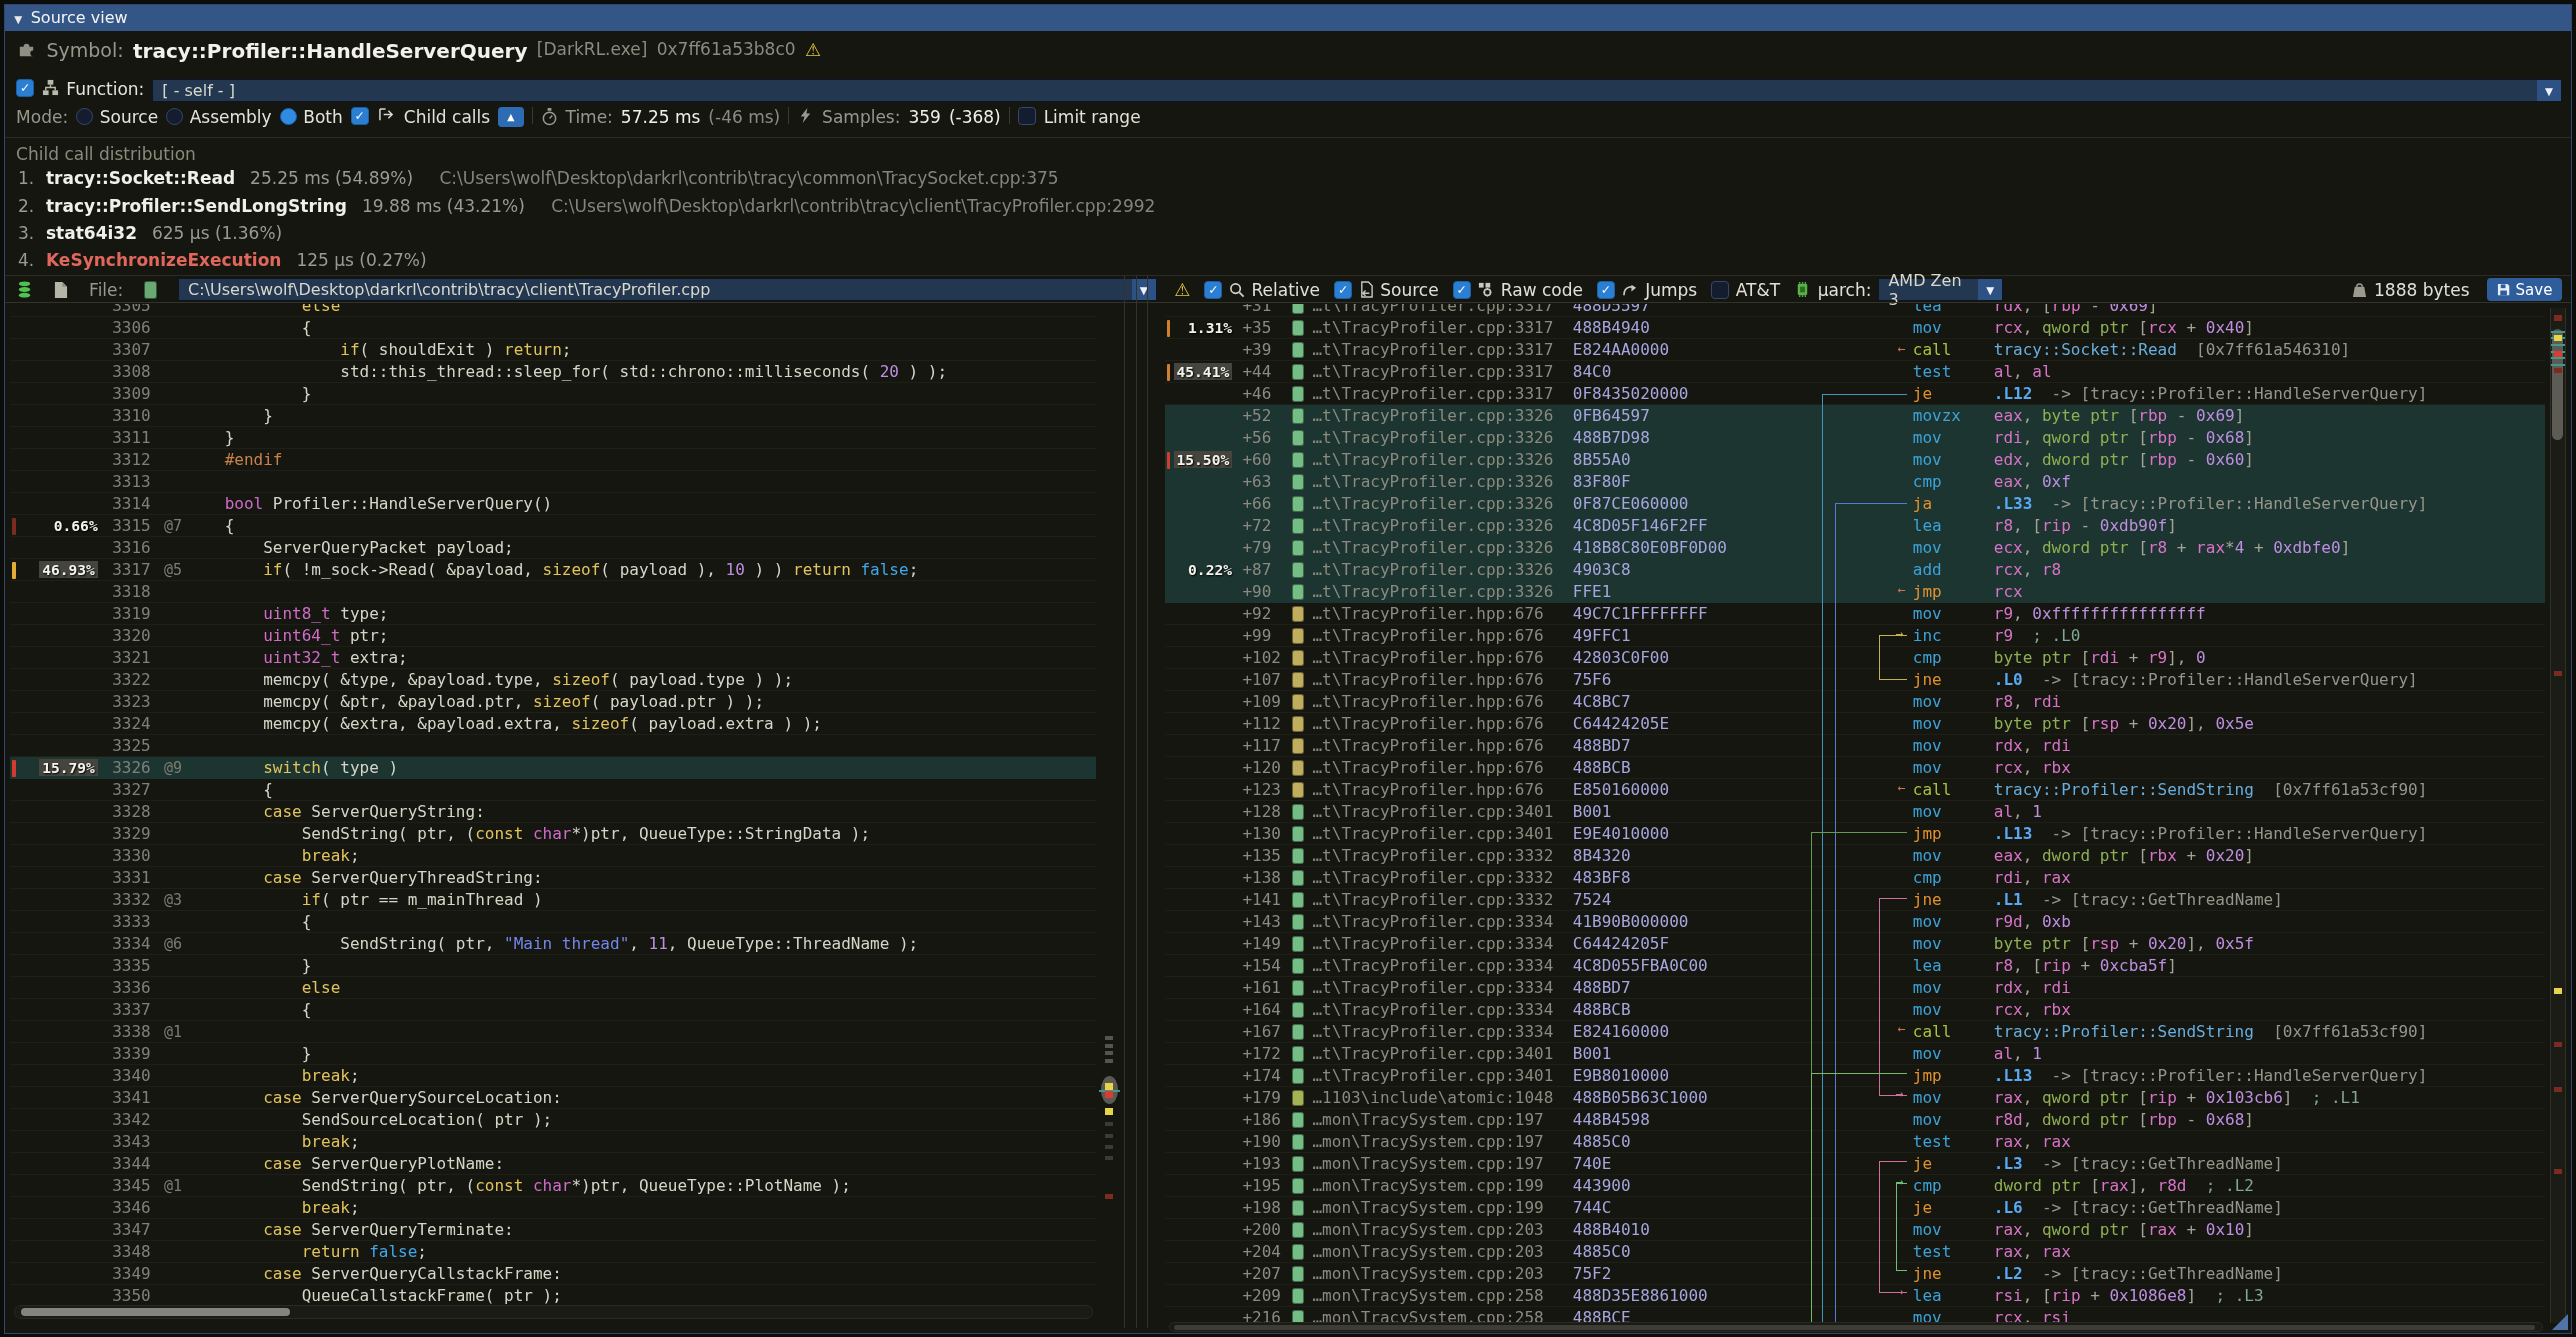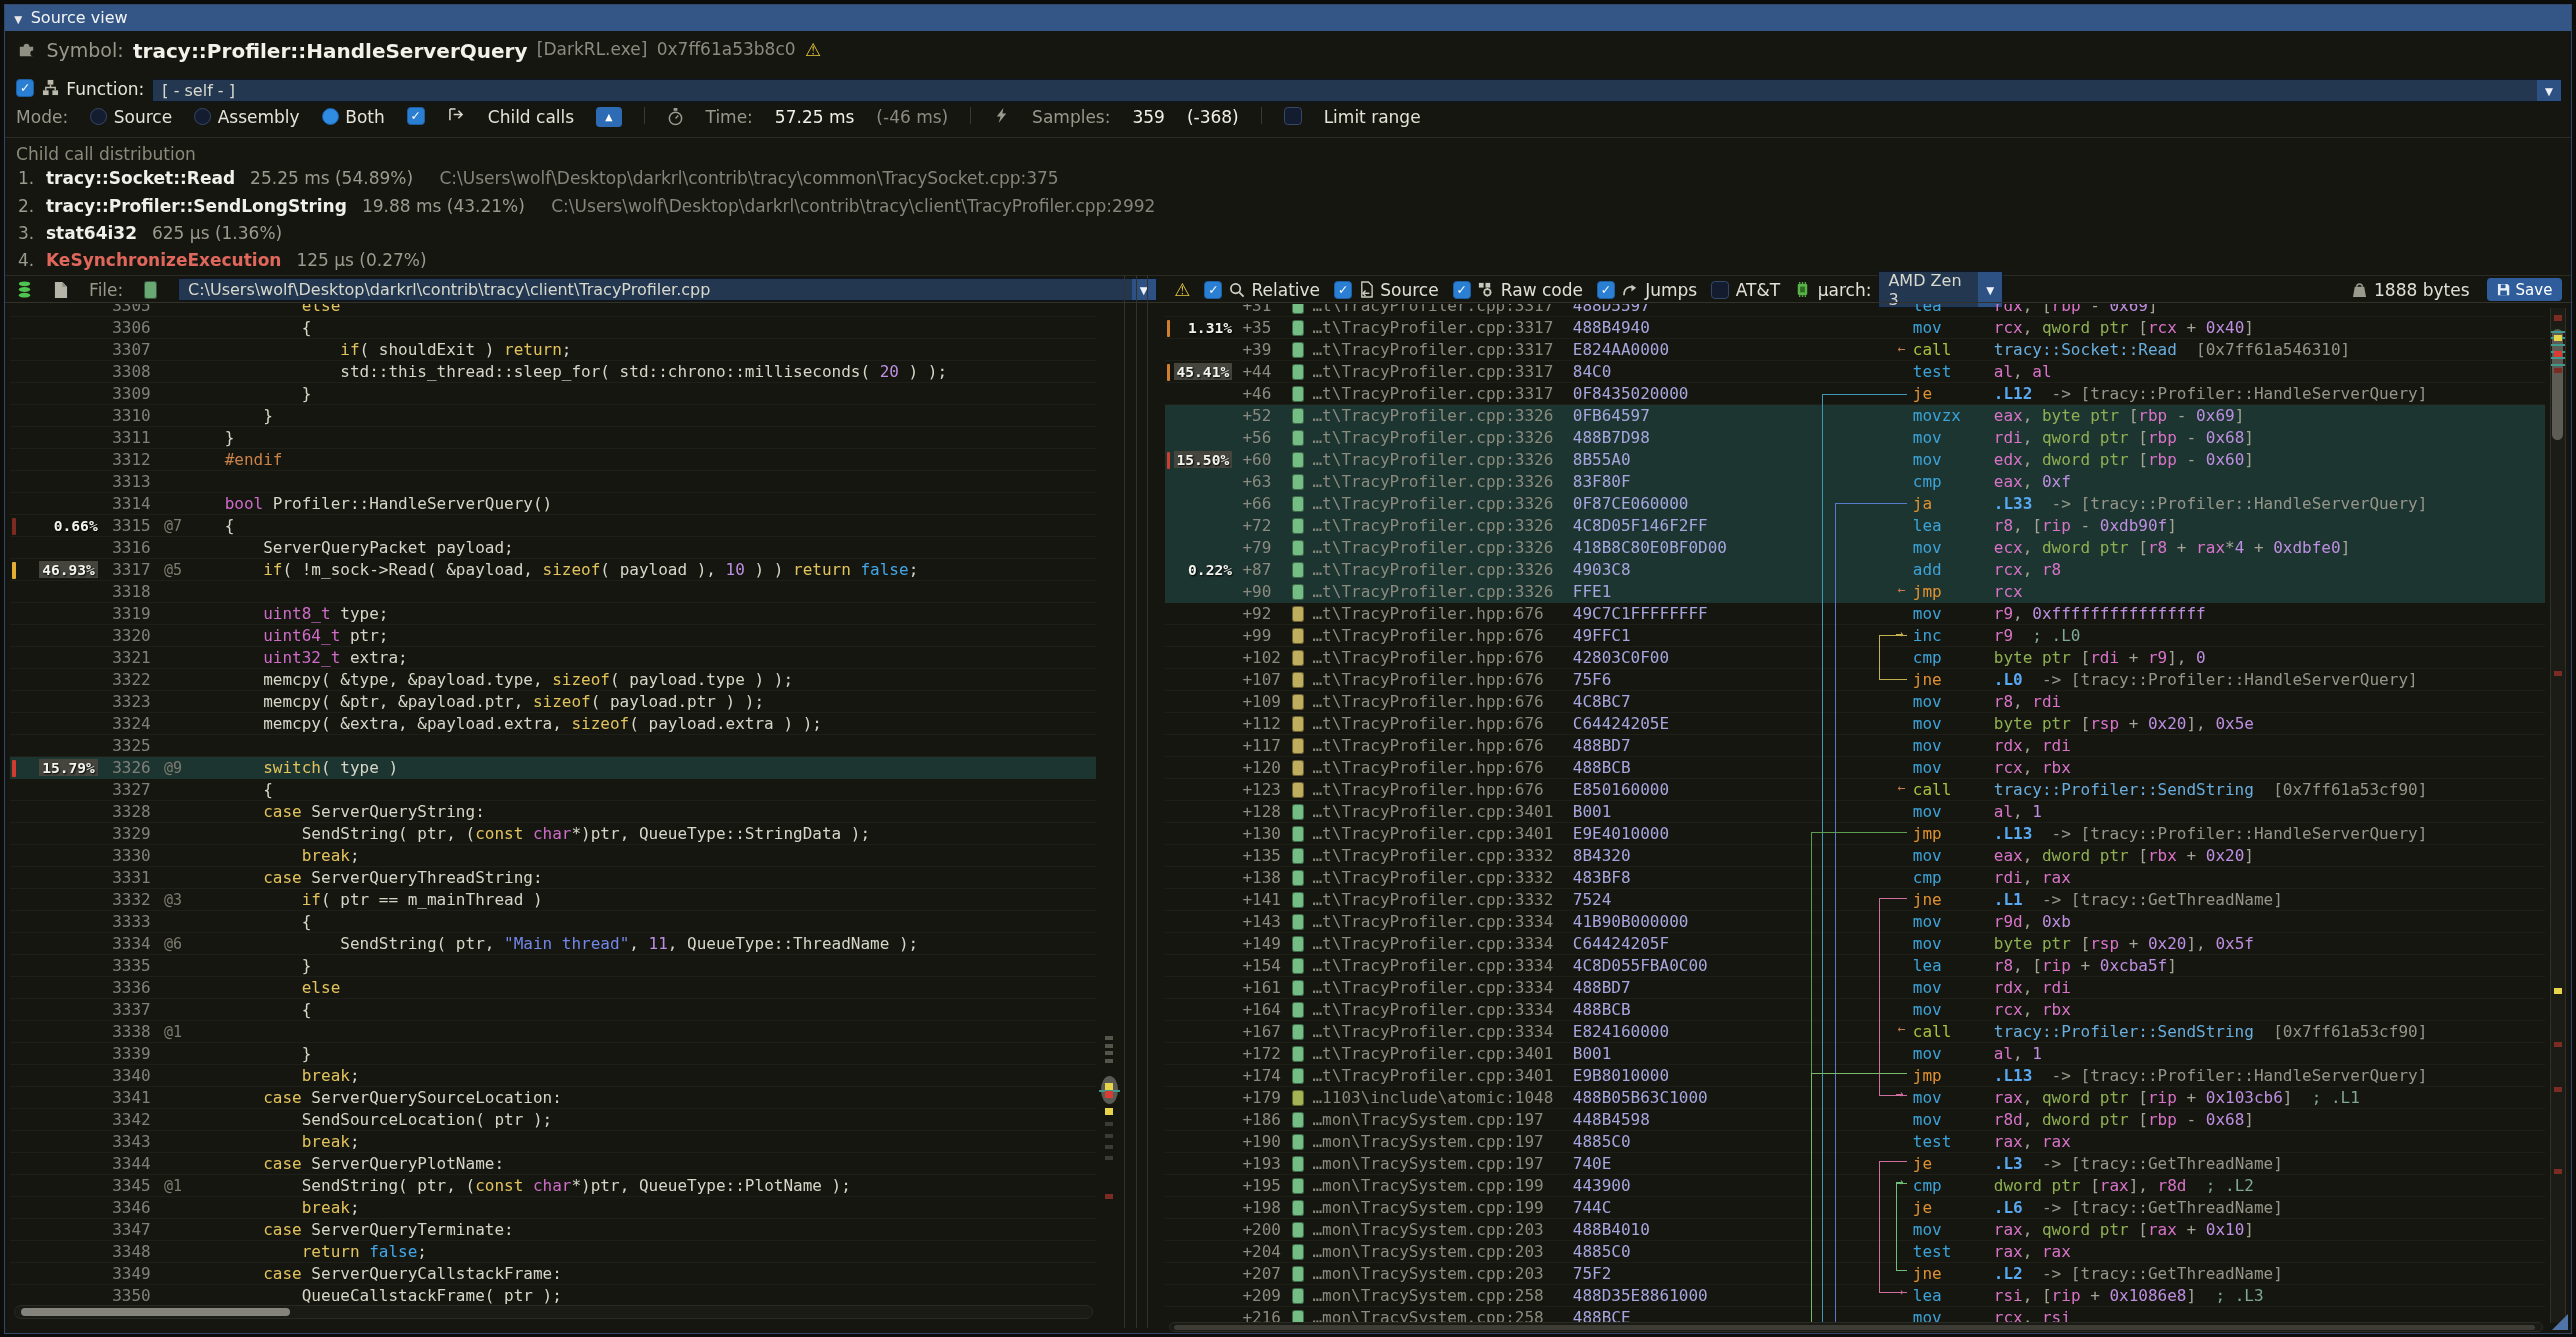--- a/index.html
+++ b/index.html
@@ -15,21 +15,21 @@
   .lbl{color:#97978b;font-size:19px}
   .sym-name{color:#f2f2ea;font-size:20px;font-weight:bold}
   .dim{color:#8b8b80;font-size:17px}
   .warn::after{content:"⚠";color:#e8c93c;font-size:18px}
   .row-function{top:74px;height:24.6px;gap:7.6px}
   .row-function .lbl2{color:#e4e4da;font-size:17px}
   .combo{height:23.6px;background:#233850;border:0.9px solid #0d1522;display:flex;align-items:center;color:#d8d8cc;font-size:16px;padding:0 9.4px;position:relative}
   .combo .dd-btn{position:absolute;right:0;top:0;bottom:0;width:23.6px;background:#2d5183;display:flex;align-items:center;justify-content:center}
   .dd-btn::after{content:"▼";font-size:10.4px;color:#eef2f8}
   .fn-combo{flex:1;margin-right:9.4px}
-  .row-mode{top:102px;height:26.4px;gap:22px;font-size:17px}
+  .row-mode{top:102px;height:26.4px;gap:8px;font-size:17px}
   .cb{width:18px;height:18px;border-radius:3.8px;background:#131d2f;border:0.9px solid #35486a;display:inline-flex;align-items:center;justify-content:center;flex:0 0 auto}
   .cb.on{background:#2b7fd2;border-color:#1c5globals}
   .cb.on{background:#2b7fd2;border-color:#1d5fa5}
   .cb.on::after{content:"✓";color:#fff;font-size:12.3px;font-weight:bold}
   .radio{width:17px;height:17px;border-radius:50%;background:#131d2f;border:0.9px solid #35486a;display:inline-block}
   .radio.sel{background:#2f8ce2;border-color:#1d5fa5}
   .opt{display:inline-flex;align-items:center;gap:6.6px;color:#e4e4da}
   .vsep{width:0.9px;height:17px;background:#3a3a31}
   .up-btn{width:25.5px;height:20px;border-radius:3.8px;background:#2d6cb4;display:inline-flex;align-items:center;justify-content:center}
   .up-btn::after{content:"▲";font-size:9.4px;color:#fff}
@@ -44,21 +44,21 @@
   .ci-time{color:#9a9a8e;margin-left:15px}
   .ci-path{color:#84847a;margin-left:26.4px}
   .hline{position:absolute;left:0;right:0;height:0.9px;background:#2b2b24}
   
   .toolbar{position:absolute;left:0;top:272px;right:0;height:25.5px;display:flex;align-items:center}
   .file-part{display:flex;align-items:center;gap:21px;padding-left:11.3px;width:1160px;flex:0 0 auto}
   .swatch{width:12.3px;height:18px;background:#69aa74;border-radius:2.8px;border:0.9px solid rgba(0,0,0,.5)}
   .file-combo{width:979px;font-size:16px}
   .asm-part{display:flex;align-items:center;gap:14px;padding-left:9.4px;flex:1;color:#e0e0d6;font-size:17px}
   .tb-item{display:inline-flex;align-items:center;gap:6.6px}
-  .march-combo{width:125px;height:37px;font-size:16px;padding-right:26.4px}
+  .march-combo{width:125px;height:23px;font-size:16px;padding-right:26.4px}
   .save-btn{display:inline-flex;align-items:center;gap:5.7px;background:#2f5d9b;border-radius:3.8px;color:#fff;font-size:15px;padding:2.8px 9.4px;margin-left:3.8px;margin-right:9.4px}
   .ml-auto{margin-left:auto}
   
   .pane-top-line{position:absolute;left:0;right:0;top:297px;height:0.9px;background:#32322b}
   .clip{position:absolute;overflow:hidden}
   .src-clip{left:5.7px;top:299px;width:1086px;height:1001px}
   .asm-clip{left:1160px;top:299px;right:26.4px;height:1018px}
   .rows{margin-top:-8.5px;position:relative;
     background-image:repeating-linear-gradient(to bottom,transparent 0,transparent 21px,rgba(255,255,255,.04) 21px,rgba(255,255,255,.04) 22px)}
   .row{height:22px;line-height:22px;display:flex;font-family:"DejaVu Sans Mono",monospace;font-size:16px;white-space:pre}

